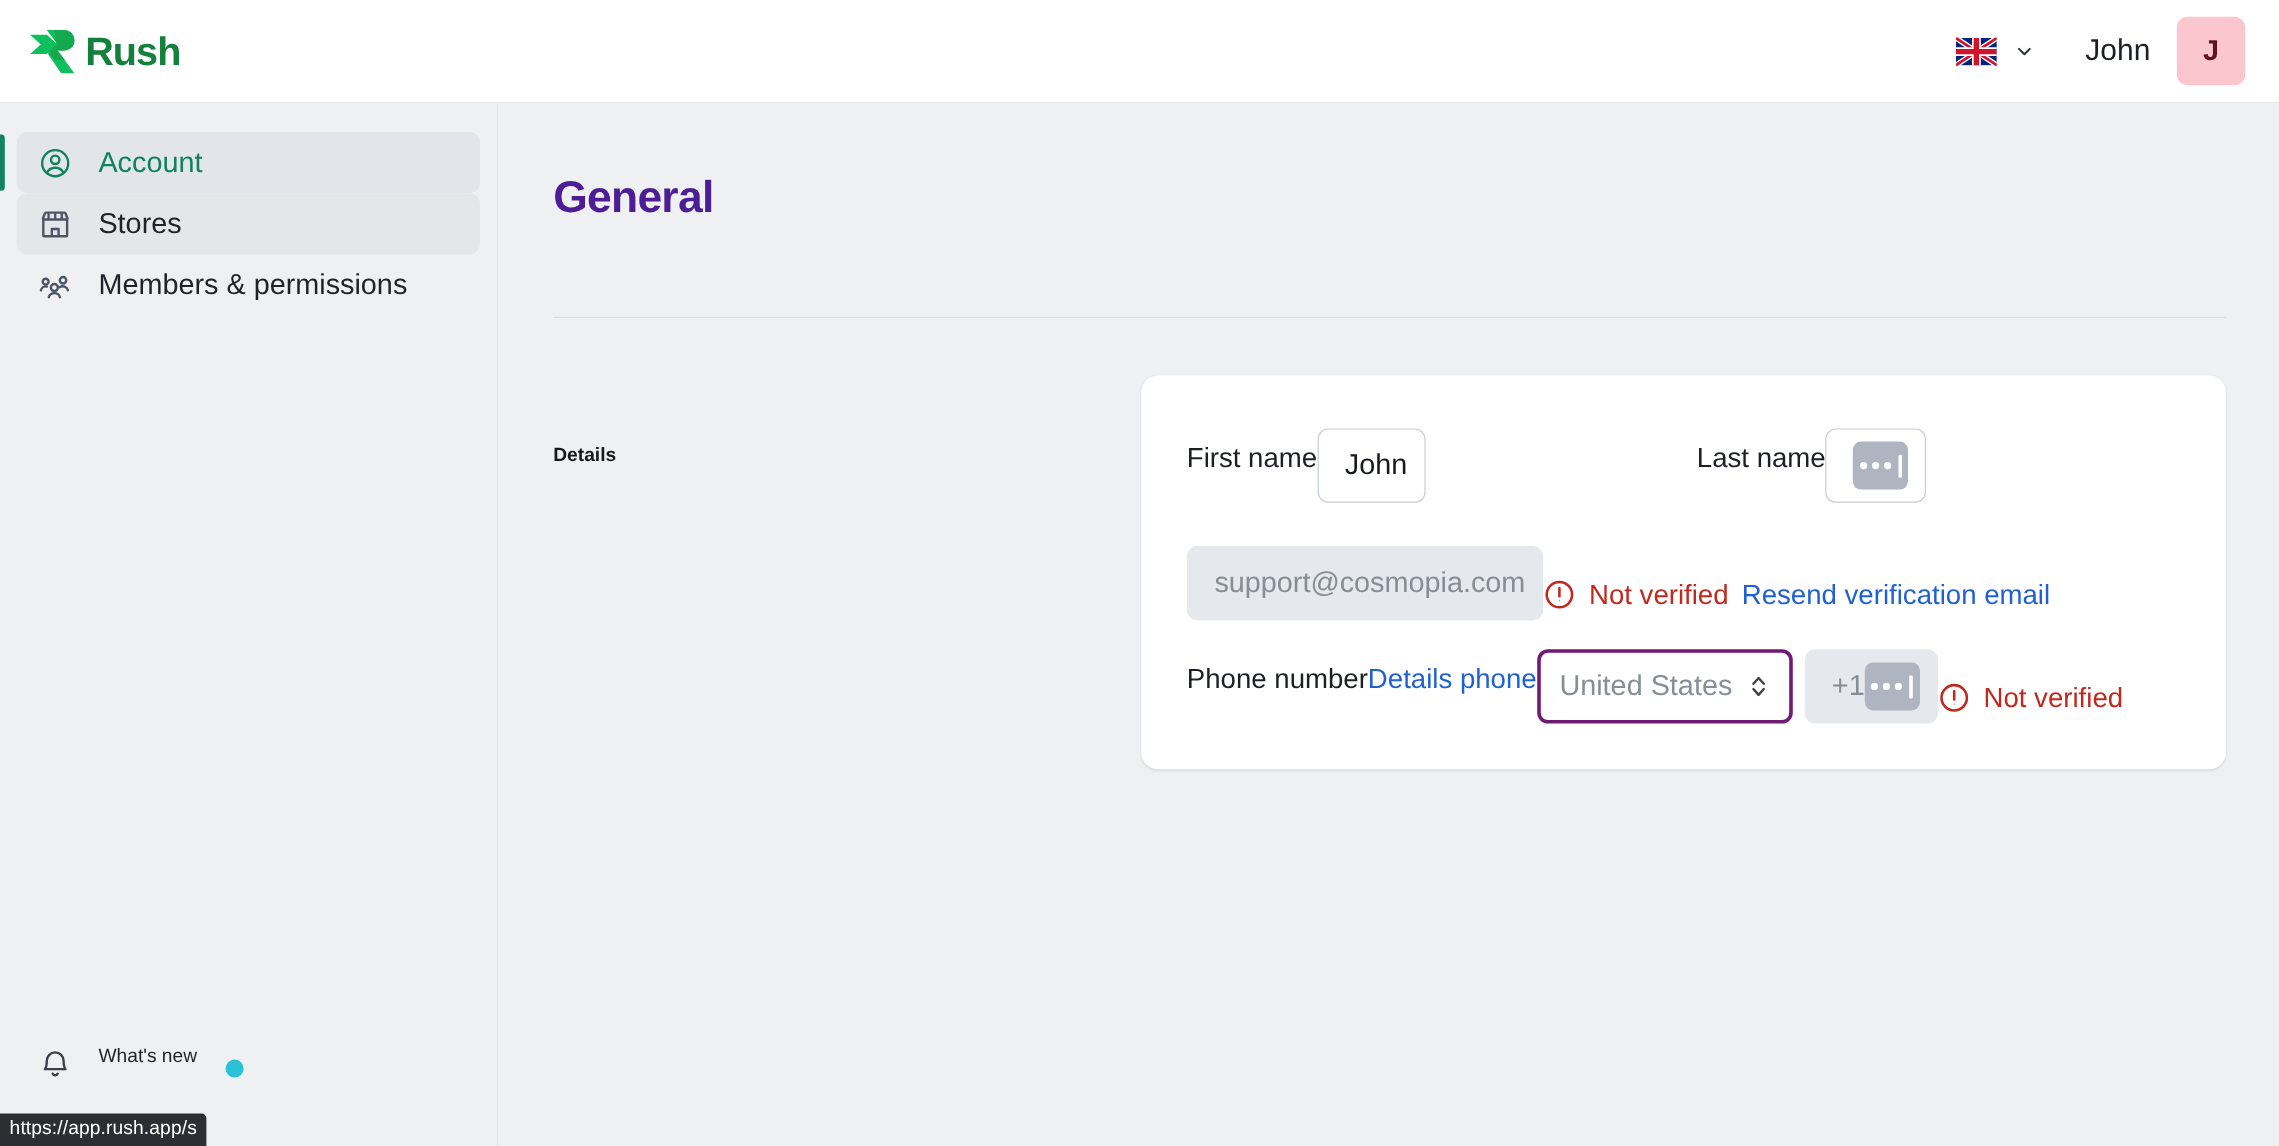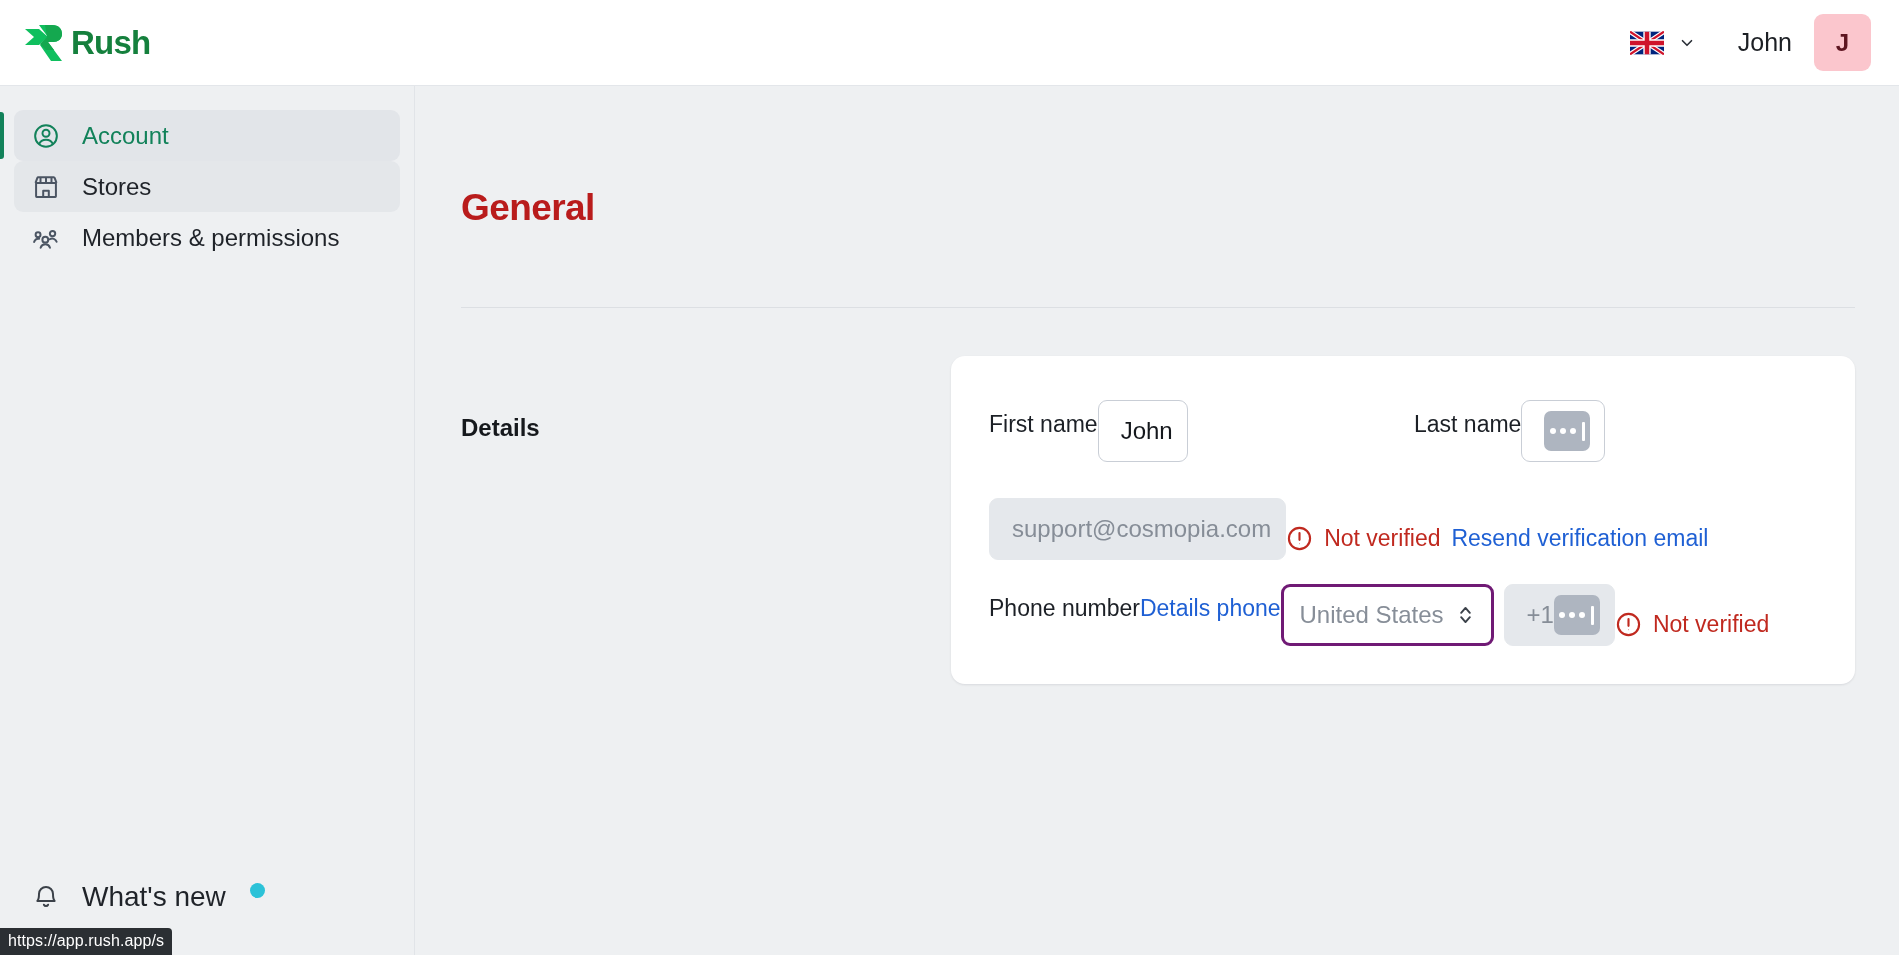--- a/index.html
+++ b/index.html
@@ -109,64 +109,63 @@
   }
   .nav-item.hovered { background: #e4e7ea; }
   .nav-label { line-height: 1; white-space: nowrap; }
 
   .sidebar-bottom {
     margin-top: auto;
     padding: 0 14px 34px 14px;
   }
   .whats-new {
     display: flex;
-    align-items: center;
     gap: 22px;
     padding: 0 18px;
     height: 48px;
     cursor: pointer;
     border-radius: 9px;
     color: #1f2329;
-    font-size: 28px;
+    font-size: 16px;
   }
   .bell-icon { width: 28px; height: 28px; display: block; color: #3b4149; flex: 0 0 28px; }
   .new-dot {
     width: 15px; height: 15px; border-radius: 50%;
     background: #2bc2d8; display: inline-block; margin-left: 2px;
     align-self: flex-start; margin-top: 10px;
   }
 
   
   .main {
     flex: 1;
     background: #eef0f2;
     padding: 0 44px 0 46px;
     overflow: hidden;
   }
   .page-title {
     font-size: 37px;
     font-weight: 700;
-    color: #b91c1c;
+    color: #4c1d95;
     letter-spacing: -0.6px;
-    margin-top: 101px;
+    margin-top: 58px;
   }
   .divider {
     height: 1px;
     background: #dcdfe3;
     margin-top: 78px;
   }
   .section {
     display: flex;
     margin-top: 48px;
     align-items: flex-start;
   }
   .section-label {
     width: 490px;
     flex: 0 0 490px;
-    font-size: 24px;
+    font-size: 16px;
     font-weight: 700;
     color: #16191d;
     padding-top: 58px;
   }
 
   
   .card {
     flex: 1;
     max-width: 908px;
     background: #ffffff;

